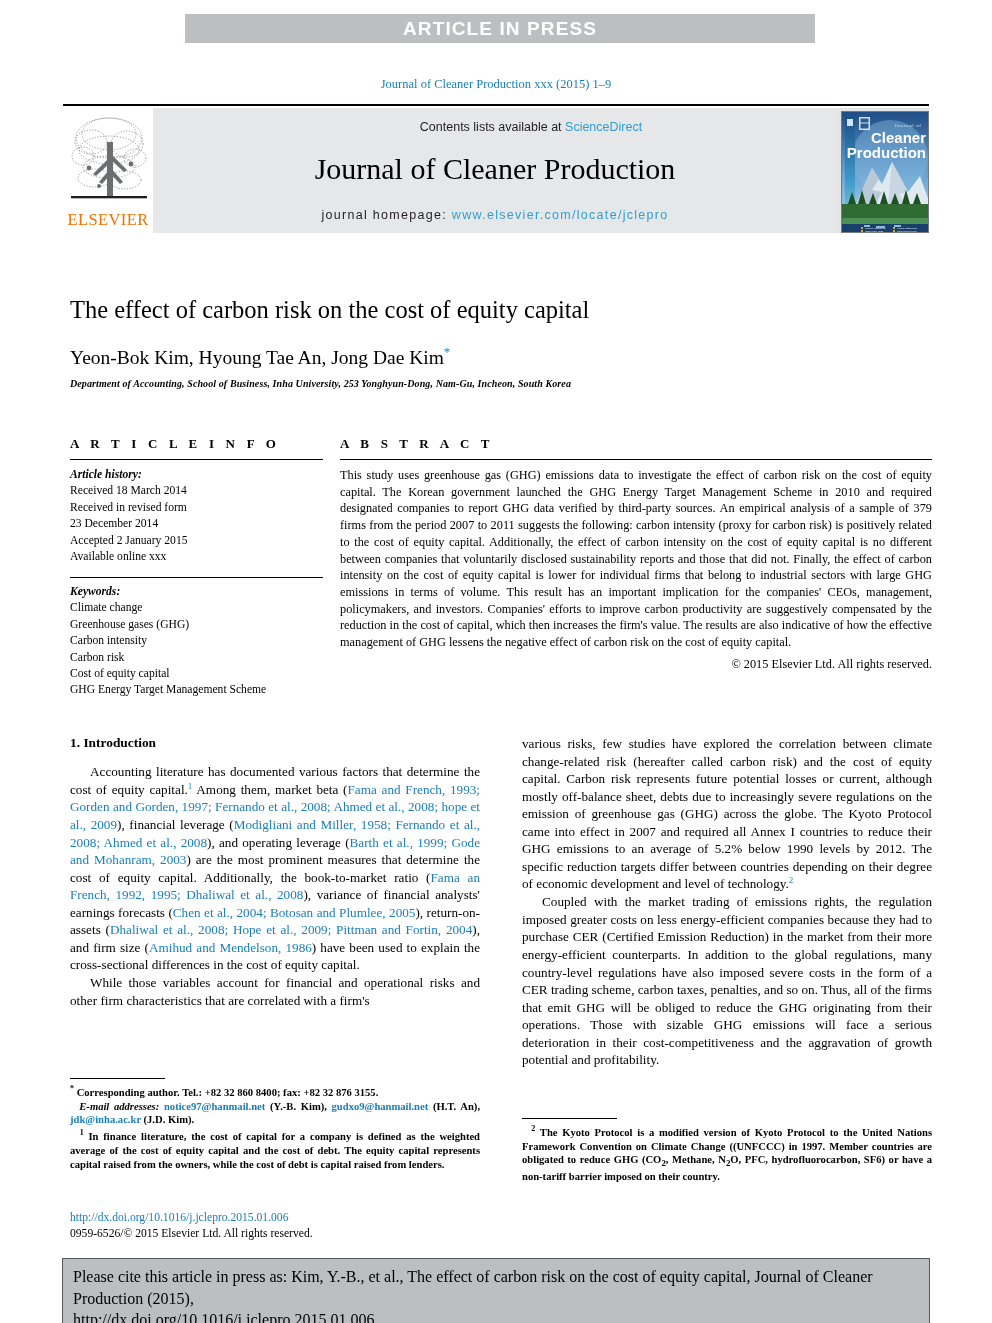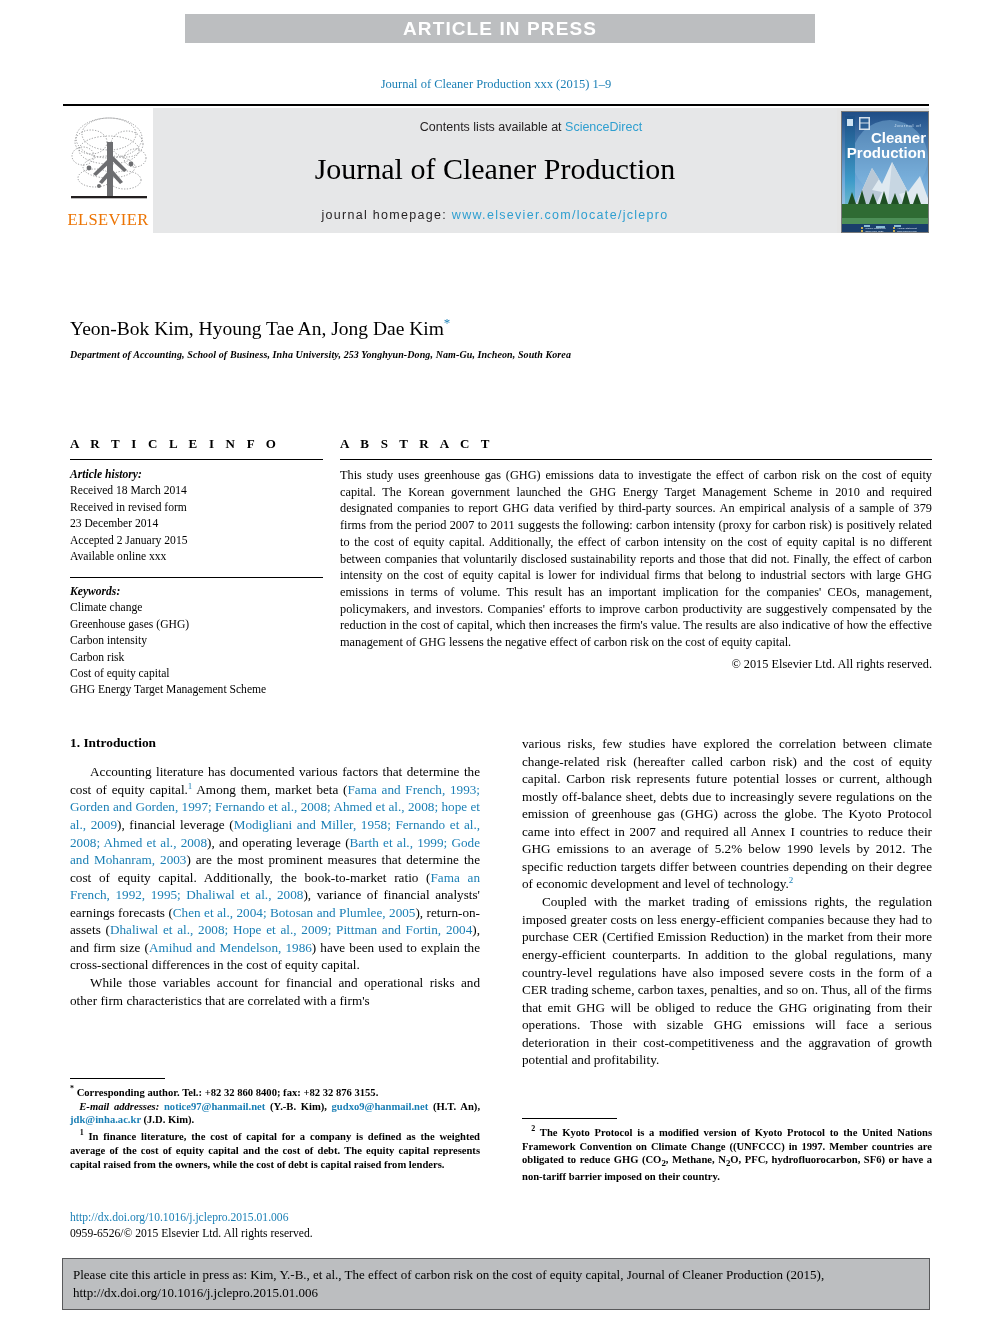--- a/index.html
+++ b/index.html
@@ -317,21 +317,21 @@
     top: 1258px;
     width: 868px;
     min-height: 52px;
     background: #bcbec0;
     border: 1px solid #58595b;
     box-sizing: border-box;
     padding: 7px 10px 8px 10px;
   }
   .cite-text {
     font-family: "Liberation Serif", serif;
-    font-size: 13px;
+    font-size: 16px;
     line-height: 1.35;
     color: #000;
   }
 </style>
 </head>
 <body>
 
 <div class="aip-banner">
   <span class="aip-text">ARTICLE IN PRESS</span>
 </div>
@@ -436,20 +436,21 @@
             <text x="55" y="120.2">www.elsevier.com</text>
           </g>
         </svg>
       </div>
     </div>
 
   </div>
 </div>
 
 <div class="title-area">
+  <h1 class="paper-title">The effect of carbon risk on the cost of equity capital</h1>
   <div class="authors">
     <span>Yeon-Bok Kim, Hyoung Tae An, Jong Dae Kim</span><span class="star">*</span>
   </div>
   <div class="affiliation">Department of Accounting, School of Business, Inha University, 253 Yonghyun-Dong, Nam-Gu, Incheon, South Korea</div>
 </div>
 
 <div class="info-abstract">
 
   <div class="col-info">
     <div class="sec-head">A R T I C L E   I N F O</div>

